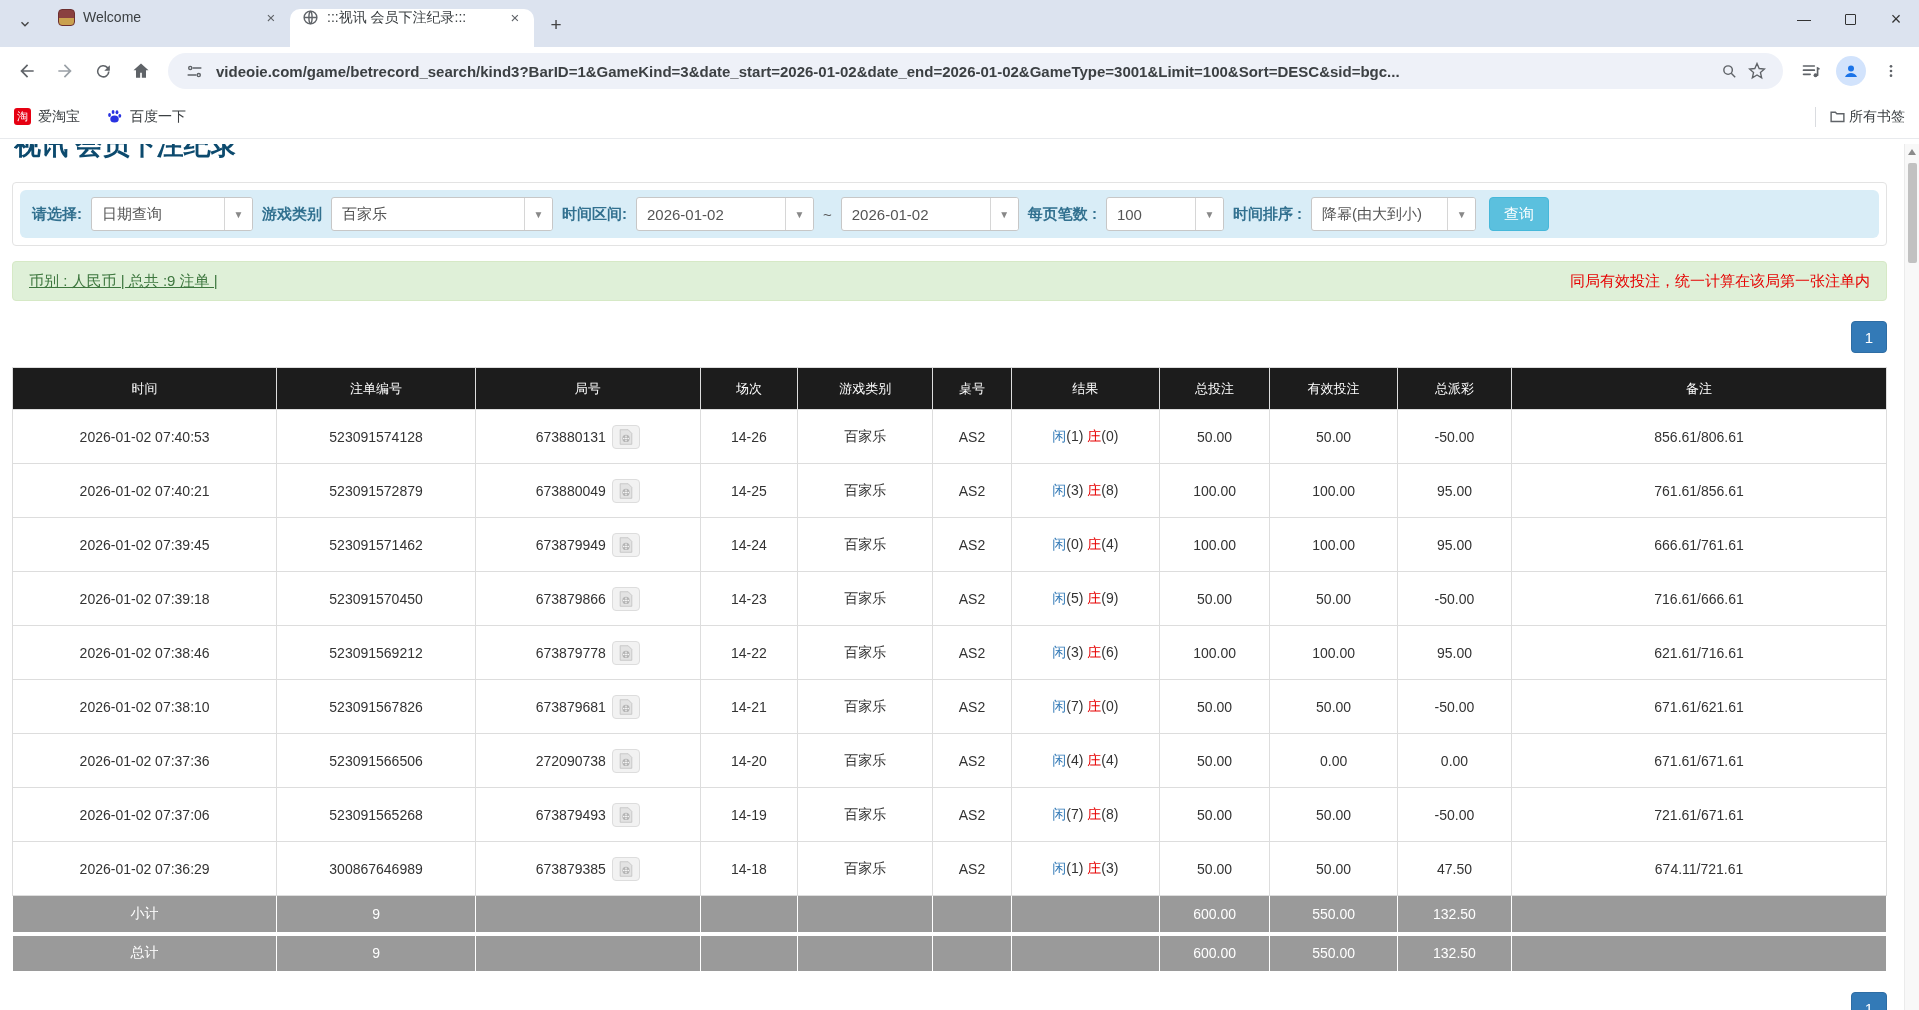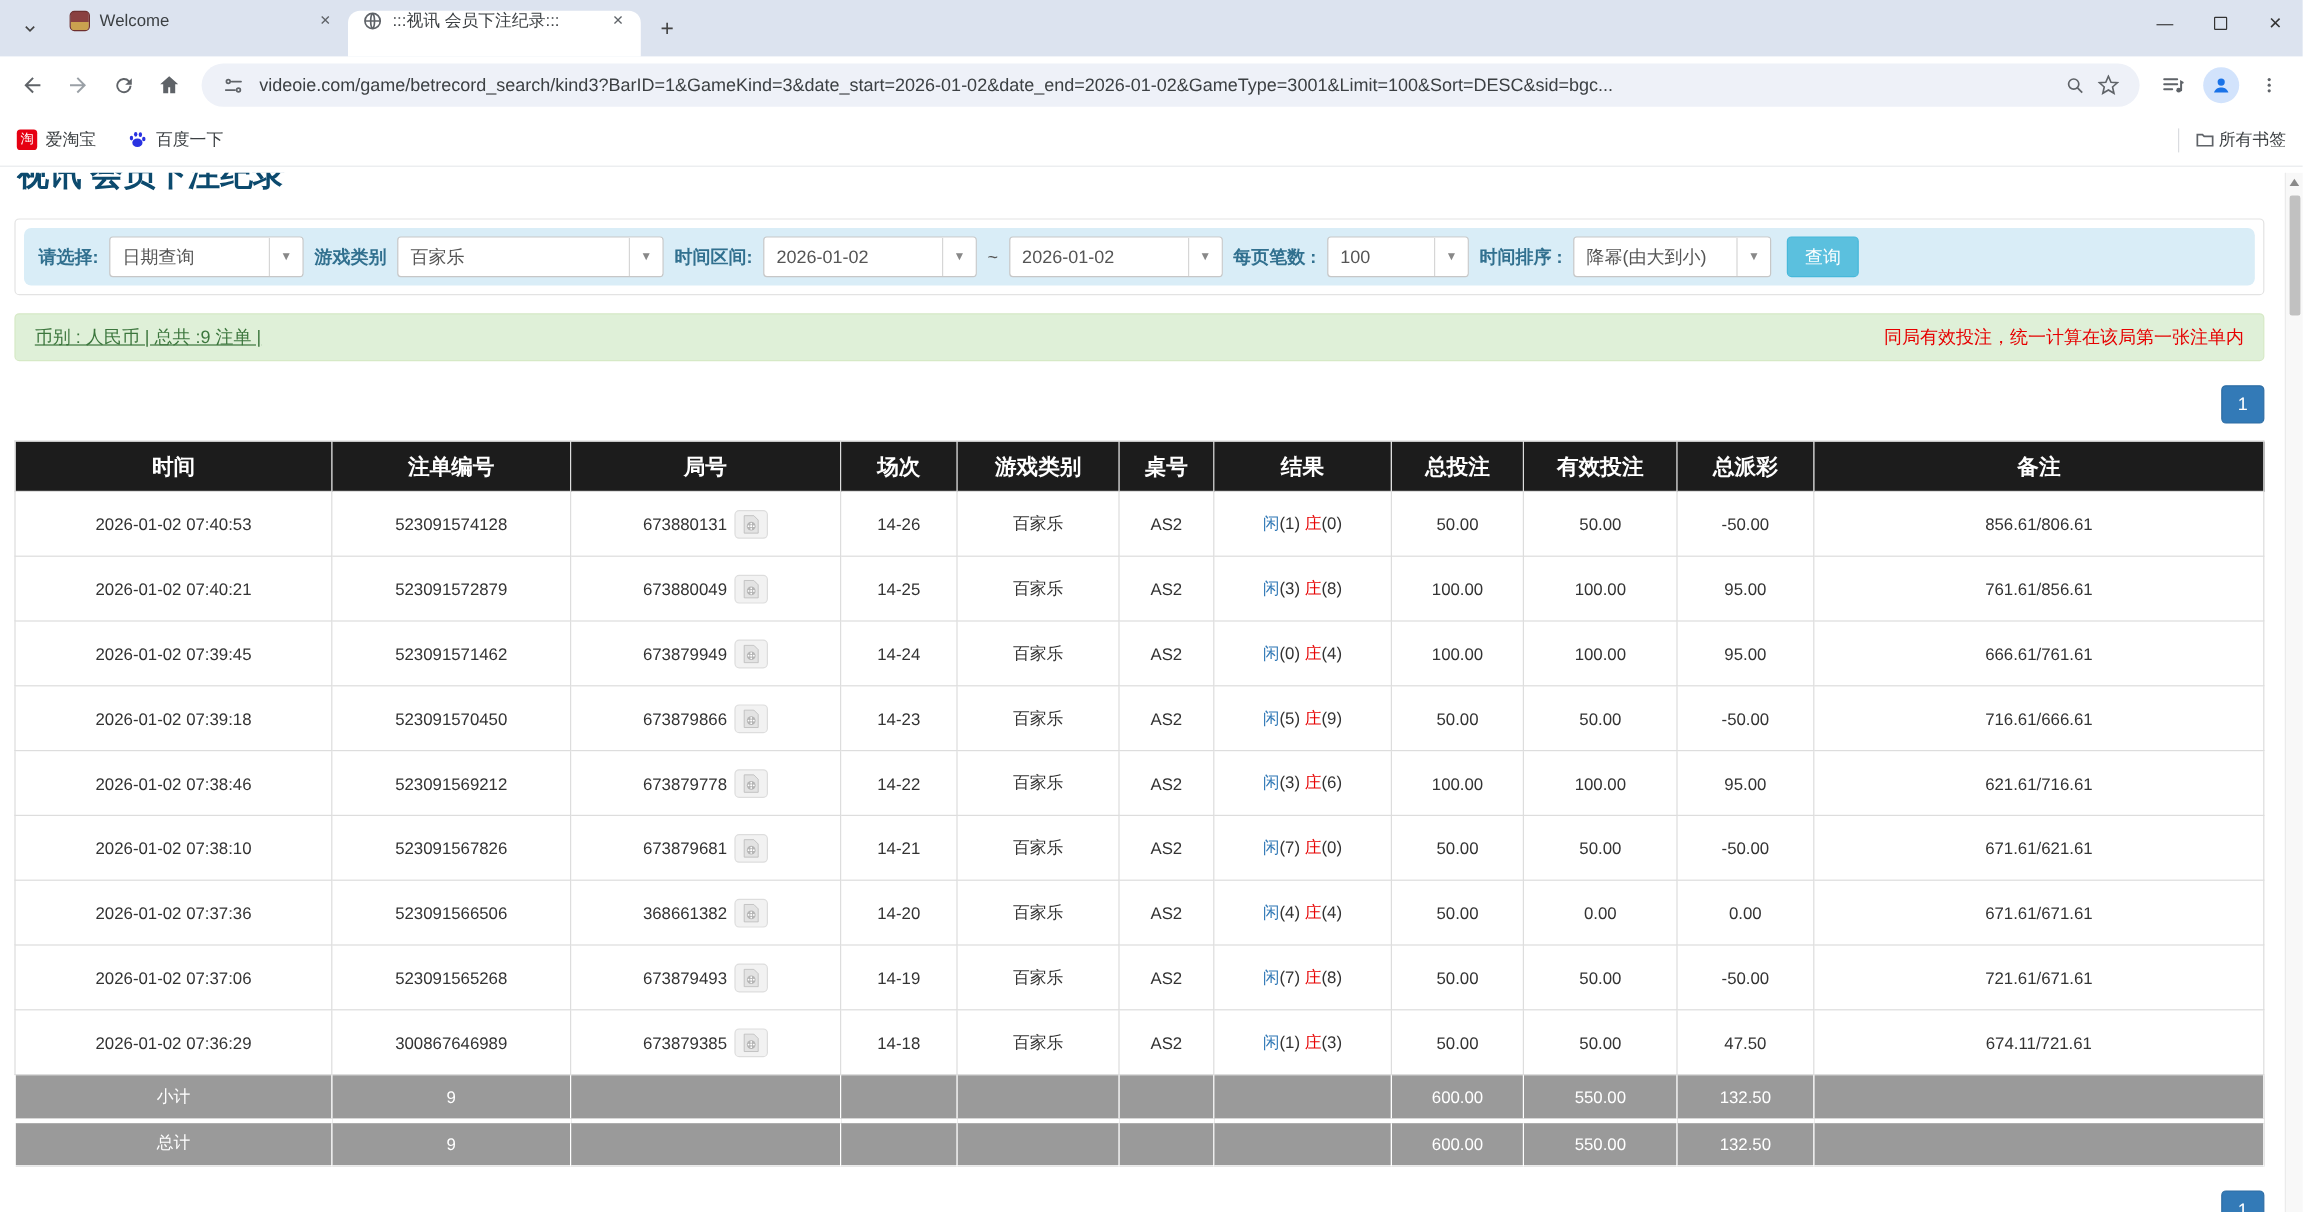--- a/index.html
+++ b/index.html
@@ -73,21 +73,21 @@
   .summary-bar { margin-top:15px; background:#dff0d8; border:1px solid #d6e9c6; border-radius:4px;
     height:40px; display:flex; align-items:center; justify-content:space-between; padding:0 16px; }
   .summary-left { color:#3c763d; font-size:15px;text-decoration:underline; }
   .summary-right { color:#e60000; font-size:15px; }
 
   .pag-row { display:flex; justify-content:flex-end; margin:20px 0 14px; }
   .pagebtn { width:36px; height:32px; background:#337ab7; border:1px solid #2e6da4; border-radius:4px;
     color:#fff; font-size:15px; display:flex; align-items:center; justify-content:center; }
 
   table.bets { width:100%; border-collapse:collapse; table-layout:fixed; }
-  .bets th { background:#1c1c1c; color:#fff; font-size:18px; font-weight:bold;
+  .bets th { background:#1c1c1c; color:#fff; font-size:13px; font-weight:normal;
     height:42px; border:1px solid #ddd; }
   .bets td { height:54px; border:1px solid #ddd; text-align:center; font-size:14px; color:#333;
     background:#fff; }
   .roundcell { display:flex; align-items:center; justify-content:center; gap:6px;text-align:center; }
   .vid-btn { width:28px; height:24px; background:#f2f2f2; border:1px solid #ddd; border-radius:4px;
     display:flex; align-items:center; justify-content:center; }
   .xian { color:#337ab7; } .zhuang { color:#e60000; }
   .totalbet { color:#337ab7; }
   .neg { color:#e60000; }
   .sumrow td { background:#9a9a9a; color:#fff; border:1px solid #fff; height:38px; font-size:14px; }
@@ -150,21 +150,21 @@
       </svg>
   </div>
   <div class="omnibox">
     <span class="obicon">
       <svg width="17" height="17" viewBox="0 0 24 24" fill="none" stroke="#5f6368" stroke-width="2" stroke-linecap="round">
         <circle cx="6" cy="7" r="2.2"></circle>
           <path d="M10 7h11M3 17h11"></path>
           <circle cx="18" cy="17" r="2.2"></circle>
       </svg>
     </span>
-    <span class="url" style="margin-left:8px;">videoie.com/game/betrecord_search/kind3?BarID=1&amp;GameKind=3&amp;date_start=2026-01-02&amp;date_end=2026-01-02&amp;GameType=3001&amp;Limit=100&amp;Sort=DESC&amp;sid=bgc...</span>
+    <span class="url" style="margin-left:8px;font-weight:bold;">videoie.com/game/betrecord_search/kind3?BarID=1&amp;GameKind=3&amp;date_start=2026-01-02&amp;date_end=2026-01-02&amp;GameType=3001&amp;Limit=100&amp;Sort=DESC&amp;sid=bgc...</span>
     <span class="obicon">
       <svg width="17" height="17" viewBox="0 0 24 24" fill="none" stroke="#5f6368" stroke-width="2">
           <circle cx="10" cy="10" r="6"></circle>
           <path d="M14.5 14.5L20 20"></path>
         </svg>
     </span>
     <span class="obicon">
       <svg width="18" height="18" viewBox="0 0 24 24" fill="none" stroke="#5f6368" stroke-width="1.8">
           <path d="M12 17.3l-6.2 3.7 1.6-7-5.4-4.7 7.1-.6L12 2l2.9 6.7 7.1.6-5.4 4.7 1.6 7z"></path>
         </svg>
@@ -494,21 +494,21 @@
     <td>50.00</td>
     <td class="neg">-50.00</td>
     <td>671.61/621.61</td>
   </tr>
 
   <tr>
     <td>2026-01-02 07:37:36</td>
     <td>523091566506</td>
     <td>
       <div class="roundcell">
-        <span>368661382</span>
+        <span>272090738</span>
         <span class="vid-btn">
           <svg width="18" height="16" viewBox="0 0 24 22">
             <path d="M4 1h11l5 5v15H4z" fill="#e3e3e3" stroke="#bdbdbd"></path>
             <circle cx="12" cy="13" r="5" fill="#b5b5b5"></circle>
             <circle cx="12" cy="13" r="1.2" fill="#fff"></circle>
             <circle cx="12" cy="10" r="1" fill="#fff"></circle>
                     <circle cx="12" cy="16" r="1" fill="#fff"></circle>
             <circle cx="9" cy="13" r="1" fill="#fff"></circle>
                     <circle cx="15" cy="13" r="1" fill="#fff"></circle>
           </svg>

